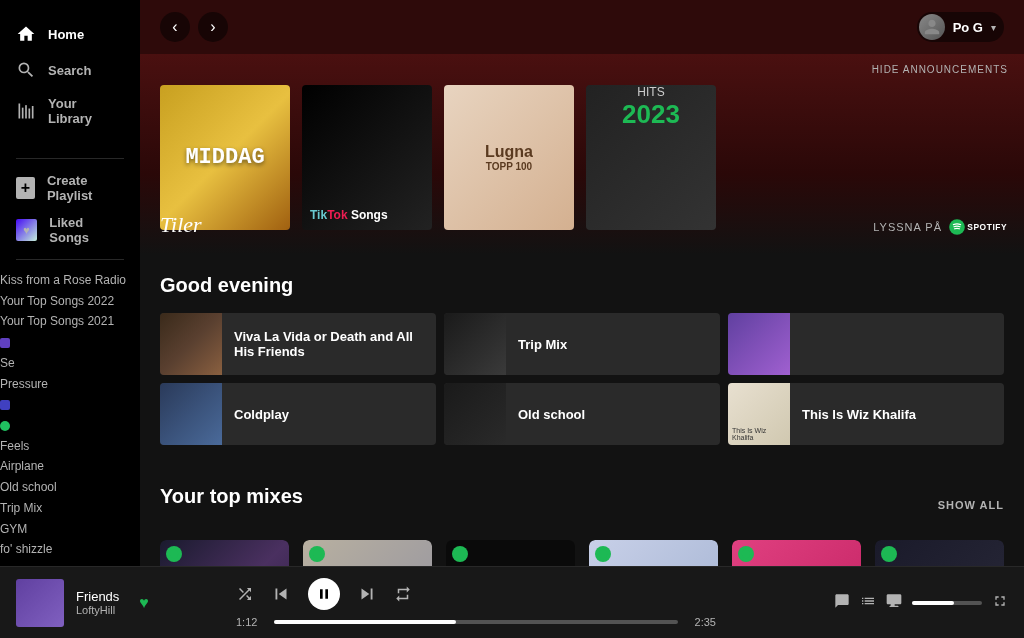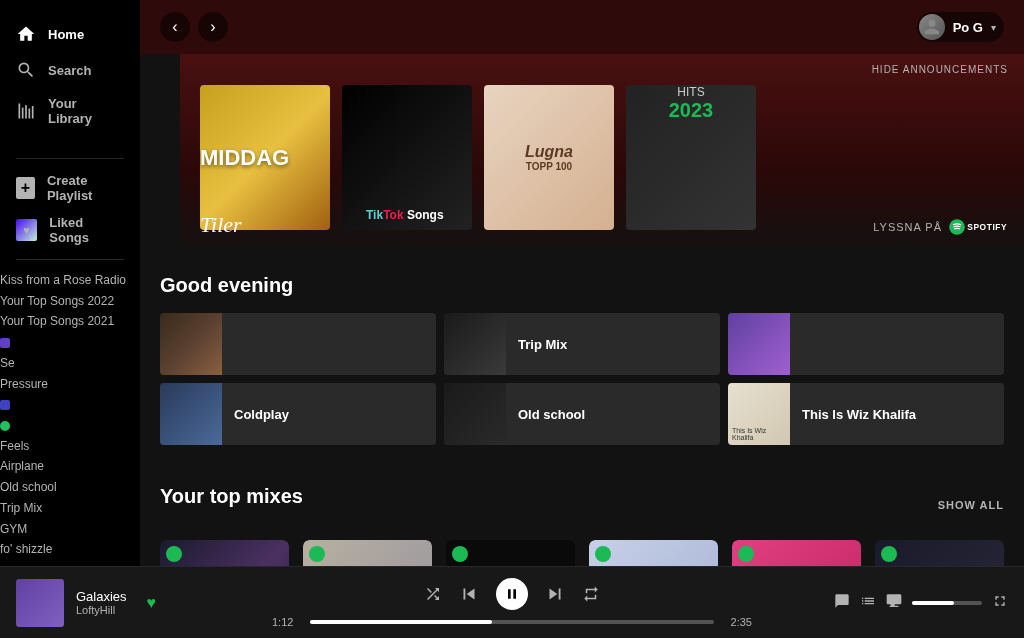--- a/index.html
+++ b/index.html
@@ -184,21 +184,20 @@
     .scroll-area::-webkit-scrollbar-track { background: transparent; }
     .scroll-area::-webkit-scrollbar-thumb { background: #555; border-radius: 3px; }
 
     
     .hero-banner {
       position: relative;
       background: linear-gradient(180deg, #4a1010 0%, #2a0808 60%, #121212 100%);
       padding: 0;
       overflow: hidden;
       height: 200px;
-      margin-left: 40px;
     }
     .hero-banner-inner {
       display: flex;
       align-items: flex-end;
       height: 100%;
       padding: 20px 20px 24px;
       gap: 12px;
     }
     .hero-hide-announcements {
       position: absolute;
@@ -244,21 +243,22 @@
       font-family: Georgia, serif;
     }
 
     
     .album-middag {
       background: linear-gradient(135deg, #c8a020 0%, #e8c040 50%, #a06010 100%);
       width: 100%;
       height: 100%;
       display: flex;
       align-items: center;
-      justify-content: flex-start;
+      justify-content: center;
+      font-family: Liberation Mono, monospace;
     }
     .album-tiktok {
       background: linear-gradient(135deg, #000 0%, #111 50%, #222 100%);
       width: 100%;
       height: 100%;
       position: relative;
     }
     .album-lugna {
       background: linear-gradient(135deg, #e8d4c0 0%, #d4b090 100%);
       width: 100%;
@@ -405,21 +405,21 @@
     }
     .player-heart {
       color: #1db954;
       font-size: 16px;
       margin-left: 8px;
     }
     .player-controls {
       flex: 1;
       display: flex;
       flex-direction: column;
-      align-items: center;
+      align-items: flex-start;
       gap: 6px;
     }
     .player-buttons {
       display: flex;
       align-items: center;
       gap: 16px;
     }
     .ctrl-btn {
       background: none;
       border: none;
@@ -499,36 +499,36 @@
     .middag-text {
       font-size: 22px;
       font-weight: 900;
       color: #fff;
       text-align: center;
       text-shadow: 0 2px 4px rgba(0,0,0,0.5);
     }
     .tiktok-overlay {
       position: absolute;
       bottom: 8px;
-      left: 24px;
+      left: 8px;
       font-size: 12px;
       font-weight: 700;
       color: #fff;
     }
     .lugna-text {
       text-align: center;
       color: #5a3a20;
     }
-    .lugna-title { font-size: 16px; font-weight: 900; font-style: italic; }
+    .lugna-title { font-size: 16px; font-weight: 900; }
     .lugna-sub { font-size: 10px; font-weight: 700; }
     .hits-text {
       text-align: center;
     }
     .hits-label { font-size: 12px; color: #ccc; }
-    .hits-year { font-size: 20px; font-weight: 900; color: #1db954; }
+    .hits-year { font-size: 26px; font-weight: 900; color: #1db954; }
 
     
     .qp-vivalavida {
       background: linear-gradient(135deg, #3a2a1a 0%, #5a4030 50%, #8a6040 100%);
       width: 100%; height: 100%;
       display: flex; align-items: center; justify-content: center;
       font-size: 8px; color: #ccc;
     }
     .qp-tripmix {
       background: linear-gradient(135deg, #1a1a1a 0%, #3a3a3a 100%);
@@ -693,20 +693,21 @@
       </div>
 
       <div class="section">
         <h2 class="section-title">Good evening</h2>
         <div class="quick-play-grid">
 
           <div class="quick-play-card">
             <div class="quick-play-thumb">
               <div class="qp-vivalavida"></div>
             </div>
+            <span class="quick-play-label">Viva La Vida or Death and All His Friends</span>
           </div>
 
           <div class="quick-play-card">
             <div class="quick-play-thumb">
               <div class="qp-tripmix"></div>
             </div>
             <span class="quick-play-label">Trip Mix</span>
           </div>
 
           <div class="quick-play-card">
@@ -820,21 +821,21 @@
         </div>
       </div>
     </div>
   </main>
 </div>
 
 <div class="player-bar">
   <div class="player-track-info">
     <div class="player-thumb"></div>
     <div>
-      <div class="player-track-name">Galaxies</div>
+      <div class="player-track-name">Friends</div>
       <div class="player-artist-name">LoftyHill</div>
     </div>
     <span class="player-heart">♥</span>
   </div>
 
   <div class="player-controls">
     <div class="player-buttons">
       <button class="ctrl-btn">
         <svg width="18" height="18" viewBox="0 0 24 24" fill="currentColor">
             <path d="M10.59 9.17L5.41 4 4 5.41l5.17 5.17 1.42-1.41zM14.5 4l2.04 2.04L4 18.59 5.41 20 17.96 7.46 20 9.5V4h-5.5zm.33 9.41l-1.41 1.41 3.13 3.13L14.5 20H20v-5.5l-2.04 2.04-3.13-3.13z"></path>

